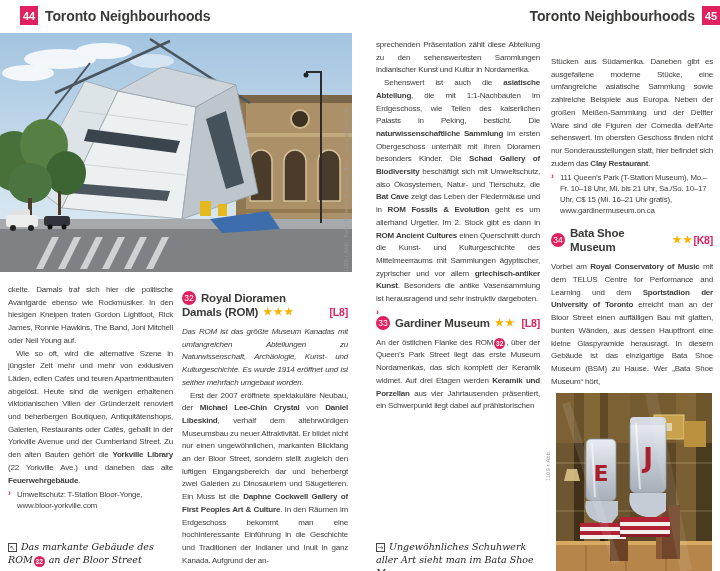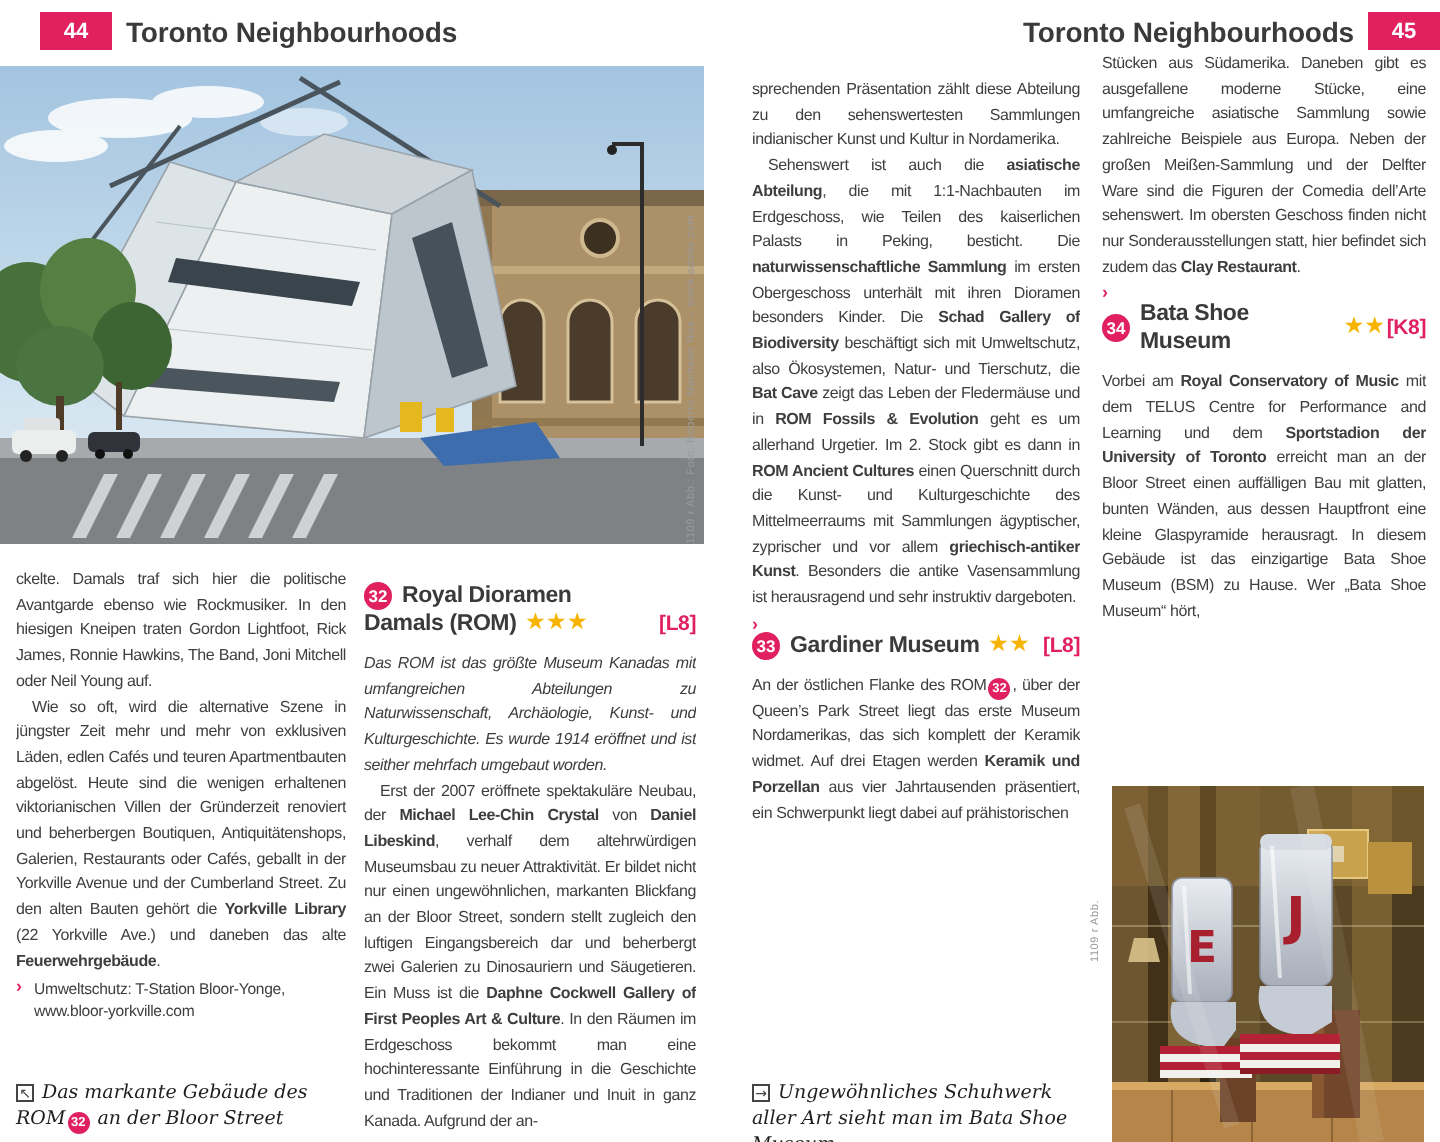--- a/index.html
+++ b/index.html
@@ -8,55 +8,55 @@
   body{
     width:720px;height:571px;position:relative;background:#ffffff;overflow:hidden;
     font-family:"Liberation Sans",sans-serif;color:var(--ink);
   }
   
   .pagehead{position:absolute;top:6px;display:flex;align-items:center;gap:7px;}
   #head-left{left:20px;}
   #head-right{right:0;}
   .pagenum-box{
     background:var(--accent);color:#fff;font-weight:bold;font-size:11px;
-    width:36px;height:19px;display:flex;align-items:center;justify-content:center;
+    width:18px;height:19px;display:flex;align-items:center;justify-content:center;
   }
   .pagehead-title{font-weight:bold;font-size:14px;color:#3a3a39;letter-spacing:-0.1px;}
   
   .photo{position:absolute;display:block;}
   #photo-rom{left:0;top:33px;width:352px;height:239px;}
   #photo-bata{left:556px;top:393px;width:156px;height:178px;}
   .photo-credit{
     position:absolute;color:#9a9a9a;font-size:5.5px;letter-spacing:.3px;white-space:nowrap;
     writing-mode:vertical-rl;transform:rotate(180deg);overflow:hidden;
   }
   #credit-main{left:343px;top:36px;height:236px;width:8px;}
   #credit-bata{left:545px;top:395px;height:86px;width:8px;}
   
   .col{position:absolute;font-size:8px;line-height:12.7px;letter-spacing:-0.2px;
        text-align:justify;color:var(--ink);overflow:hidden;}
   #col1{left:8px;top:284px;width:165px;height:252px;}
   #col2{left:182px;top:281px;width:166px;height:290px;}
   #col3{left:376px;top:39px;width:164px;height:498px;}
-  #col4{left:551px;top:26px;width:162px;height:352px;}
+  #col4{left:551px;top:56px;width:162px;height:352px;}
   .para{margin:0;}
   .ind{text-indent:8px;}
   .intro{font-style:italic;}
   .b{font-weight:bold;}
   .info{
     margin:2px 0 0 0;font-size:7.8px;line-height:11px;letter-spacing:-0.15px;
     position:relative;padding-left:9px;text-align:left;color:#3e3e3d;
   }
   .chev{position:absolute;left:0;top:-1px;color:var(--accent);font-weight:bold;font-size:9px;}
   .heading{margin:10px 0 7px 0;font-size:11.5px;line-height:14px;font-weight:bold;
            color:#3a3a39;text-align:left;letter-spacing:-0.2px;}
   .hrow{display:flex;align-items:center;}
   .hnum{
     flex:0 0 auto;width:14px;height:14px;border-radius:50%;background:var(--accent);
-    color:#fff;font-size:8.5px;line-height:14px;text-align:center;margin-right:5px;font-weight:bold;
+    color:#fff;font-size:8.5px;line-height:14px;text-align:center;margin-right:5px;font-weight:normal;
     letter-spacing:0;
   }
   .hstars{color:var(--star);font-size:10px;margin-left:5px;letter-spacing:1.5px;white-space:nowrap;}
   .hloc{margin-left:auto;color:var(--accent);font-size:10.5px;}
   .inline-circle{
     display:inline-block;width:11px;height:11px;border-radius:50%;background:var(--accent);
     color:#fff;font-size:6.5px;line-height:11px;text-align:center;font-weight:bold;
     vertical-align:-1px;margin:0 1px;letter-spacing:0;text-indent:0;font-style:normal;
     font-family:"Liberation Sans",sans-serif;
   }
@@ -199,21 +199,21 @@
         <span class="hnum">33</span>
         <span>Gardiner Museum</span>
         <span class="hstars">★★</span>
         <span class="hloc">[L8]</span>
       </div>
     </div>
     <p class="para"><span>An der östlichen Flanke des ROM</span><span class="inline-circle">32</span><span>, über der Queen’s Park Street liegt das erste Museum Nordamerikas, das sich komplett der Keramik widmet. Auf drei Etagen werden </span><span class="b">Keramik und Porzellan</span><span> aus vier Jahrtausenden präsentiert, ein Schwerpunkt liegt dabei auf prähistorischen</span></p>
   </div>
 <div class="col" id="col4">
     <p class="para"><span>Stücken aus Südamerika. Daneben gibt es ausgefallene moderne Stücke, eine umfangreiche asiatische Sammlung sowie zahlreiche Beispiele aus Europa. Neben der großen Meißen-Sammlung und der Delfter Ware sind die Figuren der Comedia dell’Arte sehenswert. Im obersten Geschoss finden nicht nur Sonderausstellungen statt, hier befindet sich zudem das </span><span class="b">Clay Restaurant</span><span>.</span></p>
-    <p class="info"><span class="chev">›</span></p>
+    <p class="info"><span class="chev">›</span><span>111 Queen’s Park (T-Station Museum), Mo.–Fr. 10–18 Uhr, Mi. bis 21 Uhr, Sa./So. 10–17 Uhr, C$ 15 (Mi. 16–21 Uhr gratis), www.gardinermuseum.on.ca</span></p>
     <div class="heading">
       <div class="hrow">
         <span class="hnum">34</span>
         <span>Bata Shoe Museum</span>
         <span class="hstars">★★</span>
         <span class="hloc">[K8]</span>
       </div>
     </div>
     <p class="para"><span>Vorbei am </span><span class="b">Royal Conservatory of Music</span><span> mit dem TELUS Centre for Performance and Learning und dem </span><span class="b">Sportstadion der University of Toronto</span><span> erreicht man an der Bloor Street einen auffälligen Bau mit glatten, bunten Wänden, aus dessen Hauptfront eine kleine Glaspyramide herausragt. In diesem Gebäude ist das einzigartige Bata Shoe Museum (BSM) zu Hause. Wer „Bata Shoe Museum“ hört,</span></p>
   </div>

